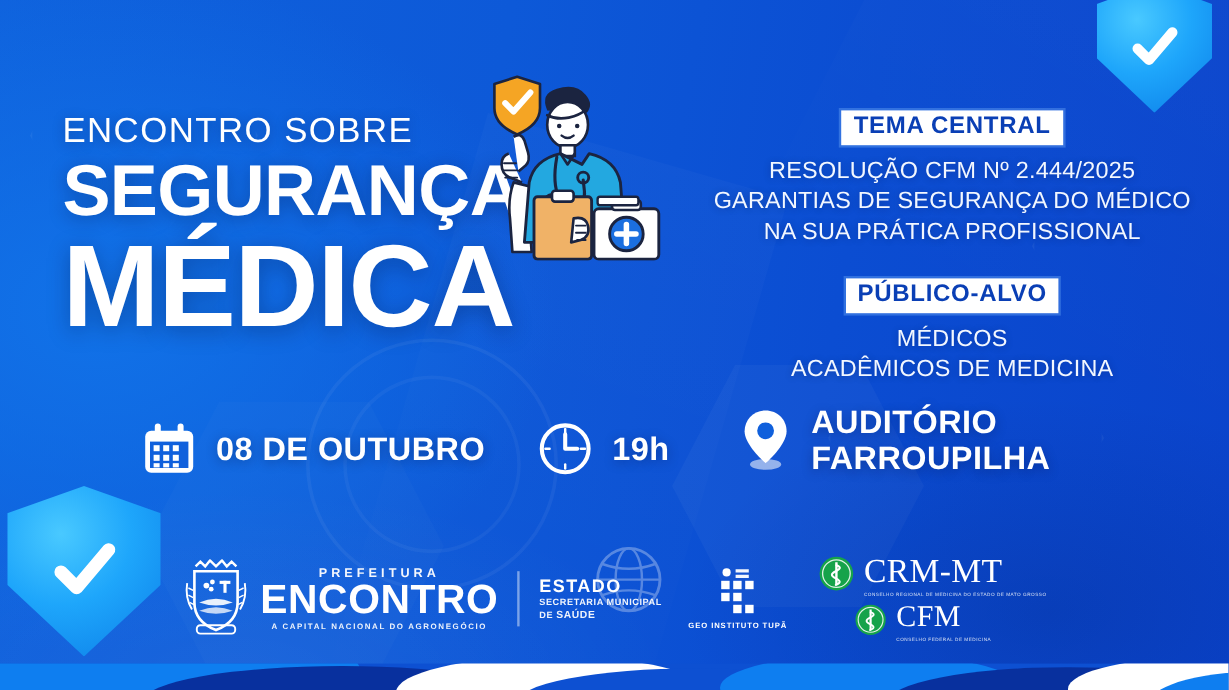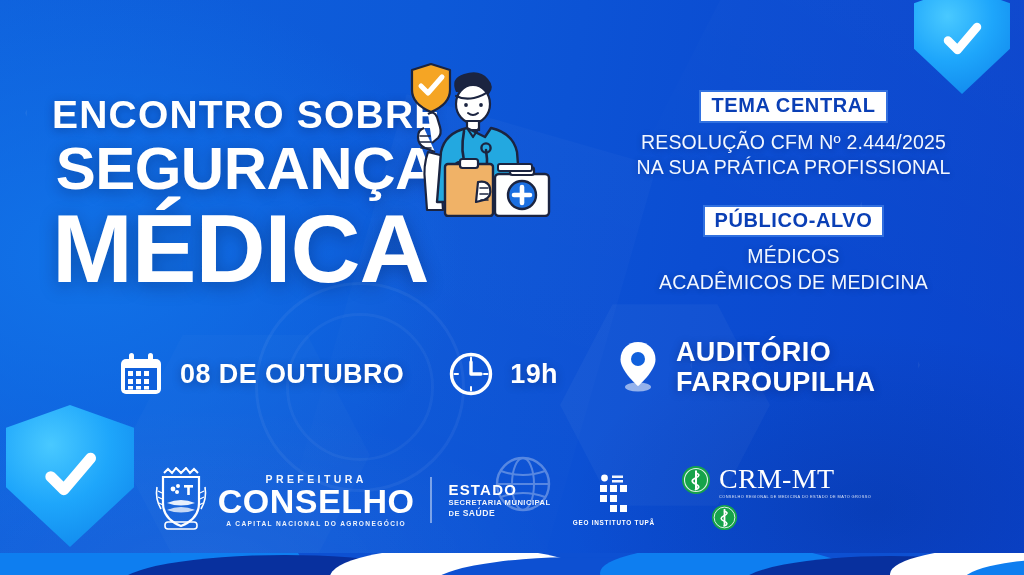--- a/index.html
+++ b/index.html
@@ -45,21 +45,21 @@
     filter:blur(.4px);
   }
   .shield .sh-check{position:relative;z-index:2;}
 
   .shield-tr{top:-14px;right:14px;width:96px;height:108px;}
   .shield-bl{left:6px;bottom:28px;width:128px;height:142px;}
 
   
   .headline{position:absolute;left:52px;top:95px;z-index:6;}
   .h-line1{
-    font-size:39px;letter-spacing:1.2px;color:#fff;font-weight:700;
+    font-size:29px;letter-spacing:1.2px;color:#fff;font-weight:400;
     line-height:1;white-space:nowrap;
     text-shadow:0 2px 10px rgba(0,20,70,.35);
   }
   .h-line2{
     font-size:60px;font-weight:700;color:#fff;letter-spacing:-.5px;
     line-height:1.02;margin-top:4px;white-space:nowrap;
     text-shadow:0 3px 14px rgba(0,20,70,.35);
     text-align:center;
   }
   .h-line3{
@@ -225,20 +225,21 @@
 
     <rect x="100" y="112" width="34" height="7" rx="2" fill="#ffffff" stroke="#1b2440" stroke-width="2"></rect>
   </svg>
 
   <div class="info">
 
     <div>
       <div class="chip">TEMA CENTRAL</div>
       <div class="info-lines">
         <div>RESOLUÇÃO CFM Nº 2.444/2025</div>
+        <div>GARANTIAS DE SEGURANÇA DO MÉDICO</div>
         <div>NA SUA PRÁTICA PROFISSIONAL</div>
       </div>
     </div>
 
     <div class="info-block-2">
       <div class="chip">PÚBLICO-ALVO</div>
       <div class="info-lines">
         <div>MÉDICOS</div>
         <div>ACADÊMICOS DE MEDICINA</div>
       </div>
@@ -319,21 +320,21 @@
         <path d="M14 36 q14 -6 28 0 q-14 5 -28 0 z" fill="#ffffff" opacity=".9"></path>
         <path d="M14 43 q14 -6 28 0 q-14 5 -28 0 z" fill="#ffffff" opacity=".75"></path>
         <path d="M4 20 q-2 12 4 22 M52 20 q2 12 -4 22" fill="none" stroke="#ffffff" stroke-width="1.6"></path>
         <g stroke="#ffffff" stroke-width="1.2">
           <path d="M5 24 l4 2 M5 30 l4 2 M6 36 l4 2 M51 24 l-4 2 M51 30 l-4 2 M50 36 l-4 2"></path>
         </g>
         <rect x="12" y="55" width="32" height="7" rx="3" fill="none" stroke="#ffffff" stroke-width="1.6"></rect>
       </svg>
       <div class="pref-txt">
         <div class="pref-1">PREFEITURA</div>
-        <div class="pref-2">CONSELHO</div>
+        <div class="pref-2">ENCONTRO</div>
         <div class="pref-3">A CAPITAL NACIONAL DO AGRONEGÓCIO</div>
       </div>
     </div>
 
     <div class="divider"></div>
 
     <div class="logo" style="position:relative;">
       <svg width="58" height="58" viewBox="0 0 58 58" aria-hidden="true" style="position:absolute;left:46px;top:-26px;opacity:.3">
         <circle cx="29" cy="29" r="26" fill="none" stroke="#ffffff" stroke-width="2.4"></circle>
         <ellipse cx="29" cy="29" rx="11" ry="26" fill="none" stroke="#ffffff" stroke-width="2"></ellipse>
@@ -383,20 +384,24 @@
 
       <div class="council cfm" style="margin-left:30px;">
         <span class="c-mark">
           <svg width="27" height="27" viewBox="0 0 30 30" aria-hidden="true">
             <circle cx="15" cy="15" r="14" fill="#16A34A"></circle>
             <circle cx="15" cy="15" r="11.5" fill="none" stroke="#ffffff" stroke-width="1.1" opacity=".85"></circle>
             <line x1="15" y1="5.5" x2="15" y2="24.5" stroke="#ffffff" stroke-width="2"></line>
             <path d="M15 8 q6 2 -0.5 5 q-6.5 3 0 6 q6.5 3 0 5.5" fill="none" stroke="#ffffff" stroke-width="1.7" stroke-linecap="round"></path>
           </svg>
         </span>
+        <span class="c-txt">
+          <span class="c-name" style="display:block">CFM</span>
+          <span class="c-sub" style="display:block">CONSELHO FEDERAL DE MEDICINA</span>
+        </span>
       </div>
 
     </div>
   </div>
 
   <div class="botstrip">
     <div class="w" style="left:-60px;top:-30px;width:360px;height:70px;background:#0e7ef0;"></div>
     <div class="w" style="left:120px;top:2px;width:330px;height:58px;background:#08309e;"></div>
     <div class="w" style="left:330px;top:-6px;width:260px;height:60px;background:#ffffff;"></div>
     <div class="w" style="left:430px;top:4px;width:300px;height:58px;background:#0d50d2;"></div>

